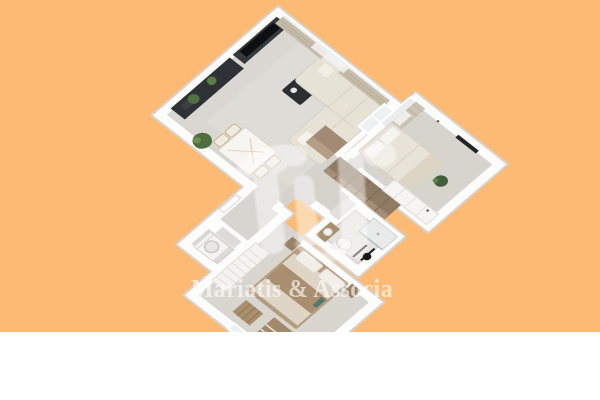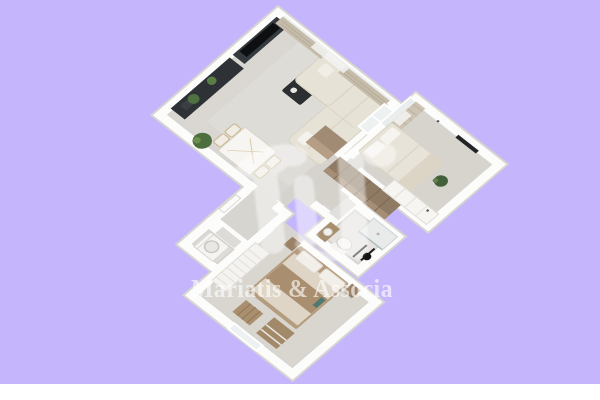--- a/index.html
+++ b/index.html
@@ -1,16 +1,16 @@
 <!DOCTYPE html>
 <html><head>
 <meta charset="utf-8">
 <style>
   html,body{margin:0;padding:0;background:#ffffff;}
-  .canvas{position:relative;width:600px;height:384px;background:#c4b5fd;overflow:hidden;
+  .canvas{position:relative;width:600px;height:332px;background:#fdba74;overflow:hidden;
           font-family:"Liberation Serif", serif;text-decoration:underline;}
   svg{position:absolute;left:0;top:0;}
   .wm-text{font-family:"Liberation Serif", serif;font-weight:700;}
 </style>
 </head>
 <body>
 
 <div class="canvas">
 <svg width="600" height="400" viewBox="0 0 600 400">
   <defs>

